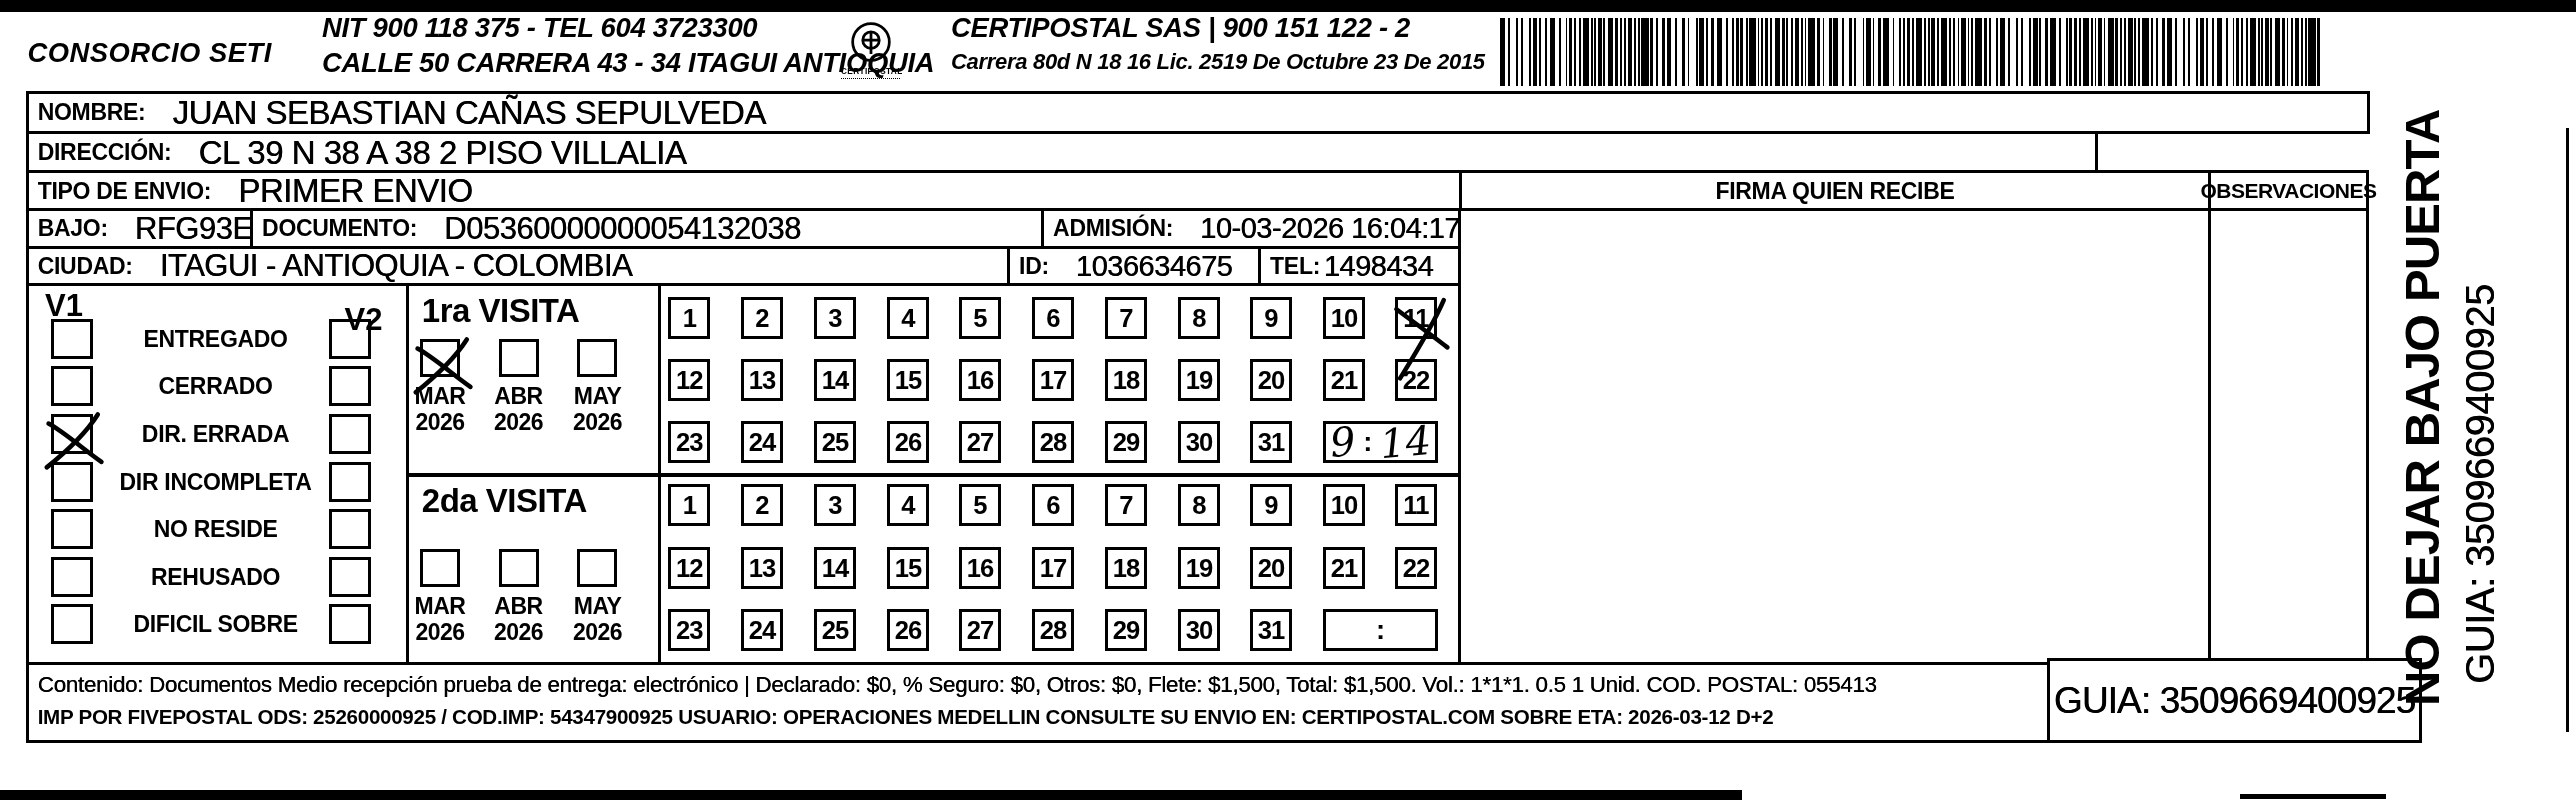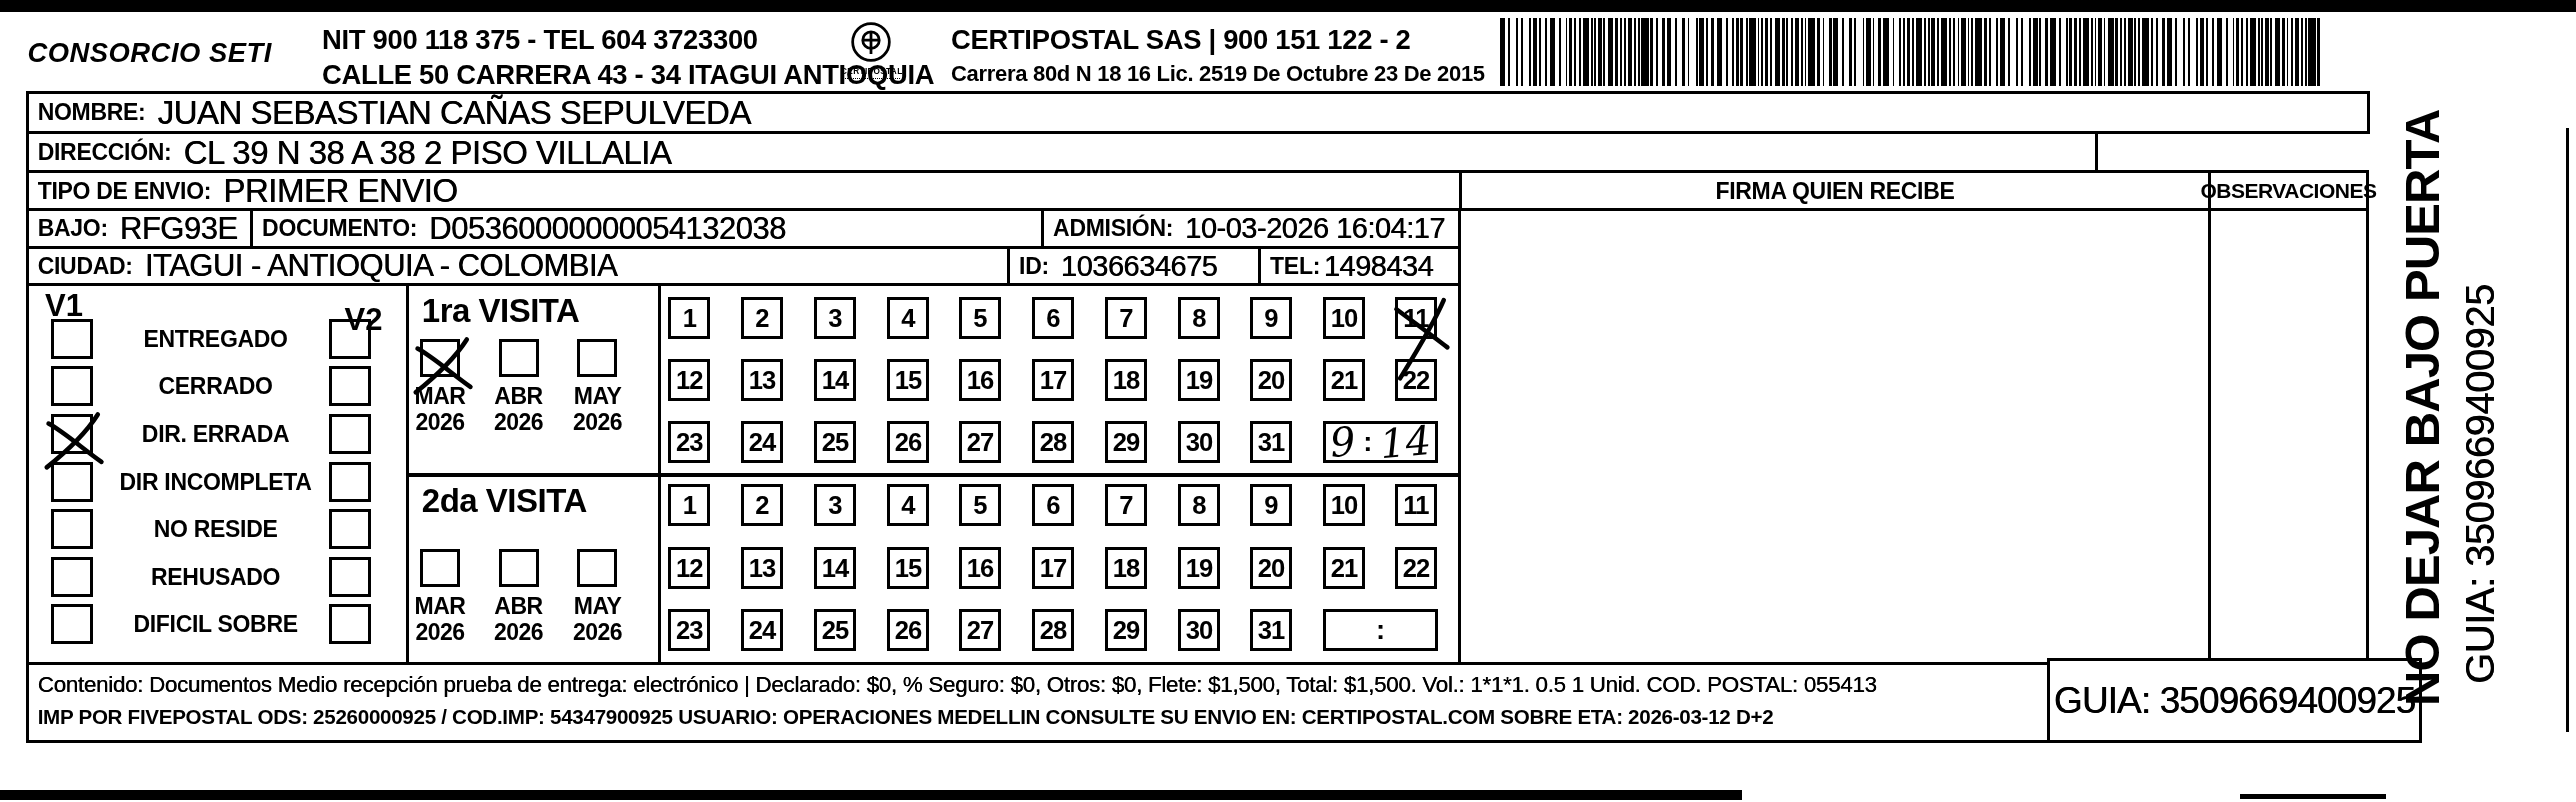--- a/index.html
+++ b/index.html
@@ -8,31 +8,31 @@
 
   
   .topbar    { position:absolute; left:0; top:0; width:2576px; height:12px; background:#000; }
   .botbar    { position:absolute; left:0; top:790px; width:1742px; height:10px; background:#000; }
   .botdash   { position:absolute; left:2240px; top:794px; width:146px; height:4.6px; background:#000; }
   .edgeline  { position:absolute; left:2566px; top:128px; width:2.7px; height:604px; background:#000; }
   .straydot  { position:absolute; left:828px; top:230px; width:6.4px; height:6.4px; background:#000; border-radius:50%; }
 
   
   .company { position:absolute; left:27.4px; top:37px; font-size:27.4px; font-weight:700; letter-spacing:0.5px;font-style:italic; }
-  .hblock  { position:absolute; top:22px; }
+  .hblock  { position:absolute; top:10px;font-style:italic; }
   .hline   { font-size:27.4px; font-weight:700; line-height:35px; white-space:nowrap; letter-spacing:-0.3px; }
   .hline.small { font-size:22px; line-height:33px; }
   .logo    { position:absolute; left:841px; top:20px; width:59px; text-align:center; }
   .logosvg { width:44px; height:44px; stroke:#000; stroke-width:3; fill:none; }
   .logocap { font-size:8.2px; font-weight:700; letter-spacing:0.4px; border-bottom:1.8px dotted #000; padding-bottom:1.8px; }
   .barcode { position:absolute; left:1500px; top:18.3px; width:841px; height:68px; display:flex; align-items:stretch; overflow:hidden; }
   .barcode span { display:block; flex:none; background:#000; height:100%; }
 
   
-  .cell { position:absolute; border:3.7px solid #000; background:#fff; display:flex; align-items:center; padding-left:9.1px; gap:12px; }
+  .cell { position:absolute; border:3.7px solid #000; background:#fff; display:flex; align-items:center; padding-left:9.1px; gap:27px; }
   .cell.center { justify-content:center; padding-left:0; }
   .lbl  { font-weight:700; font-size:23px; white-space:nowrap; letter-spacing:-0.3px; }
   .val  { font-size:31px; white-space:nowrap; text-shadow:0.5px 0 0 #000; letter-spacing:-0.5px; }
   .val.big { font-size:33px; }
   .val.med { font-size:29px; }
   .head { font-weight:700; font-size:23px; letter-spacing:-0.3px; white-space:nowrap; }
   .head.tight { font-size:21px; letter-spacing:-0.5px; }
 
   
   .row-nombre    { left:25.6px; top:91px; width:2344px; height:43px; }

